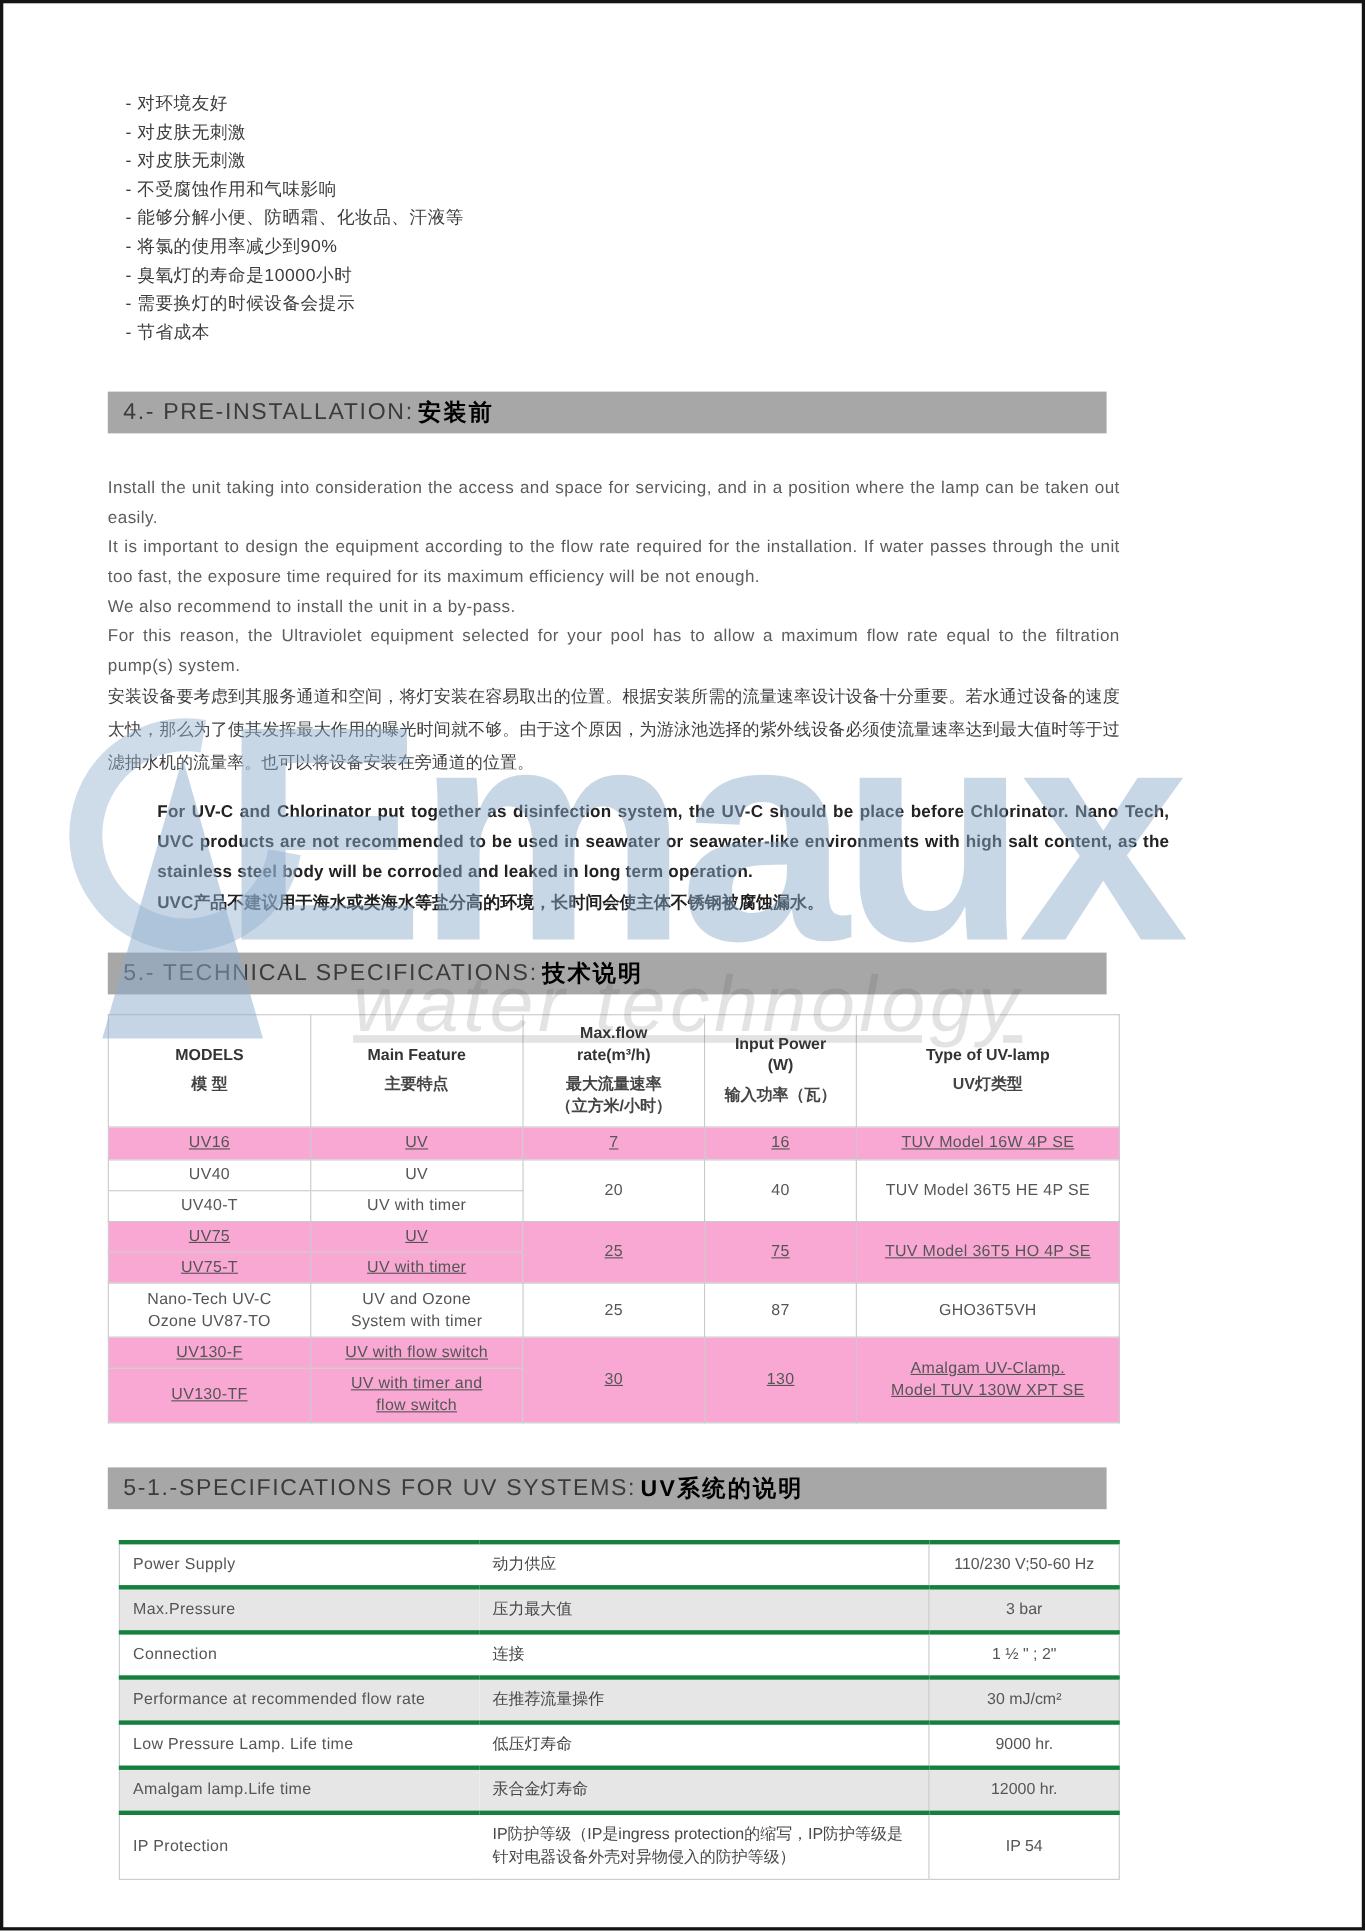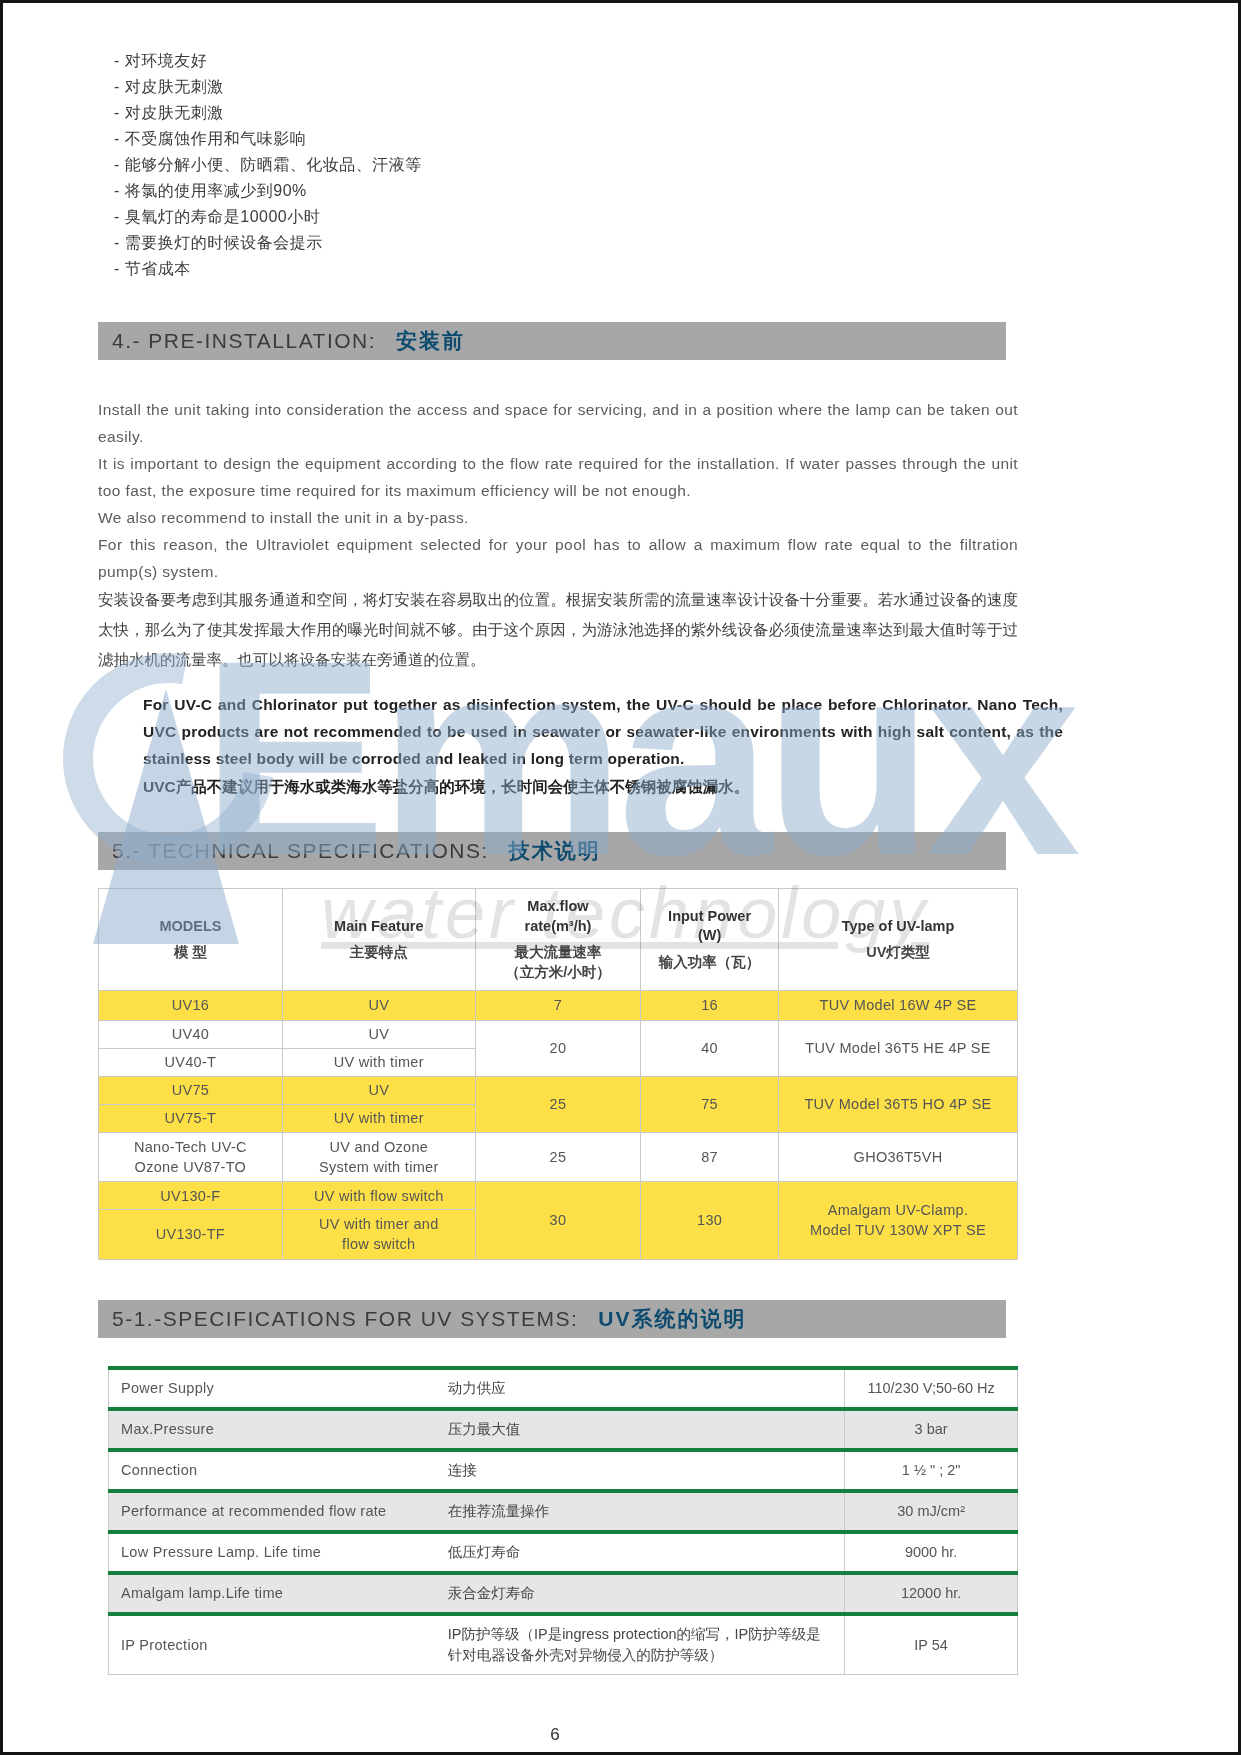--- a/index.html
+++ b/index.html
@@ -4,33 +4,33 @@
 <style>
   * { margin:0; padding:0; box-sizing:border-box; }
   body { background:#ffffff; font-family:"Liberation Sans", sans-serif; }
   .page {
     position:relative; width:1241px; height:1755px; background:#fff;
     border:3px solid #141414; overflow:hidden;
   }
   .content { position:relative; padding:0 226px 0 95px; z-index:1; }
 
   
-  .bullets { margin-top:45px; padding-left:16px; }
+  .bullets { margin-top:79px; padding-left:16px; }
   .bullets li {
     list-style:none; font-size:16px; line-height:26px; color:#3c3c3c;
     letter-spacing:0.5px;
   }
 
   
   .section-bar {
     margin-top:40px; width:908px; height:38px; background:#a7a7a7;
     display:flex; align-items:center; padding-left:14px;
   }
   .section-bar .en { font-size:21px; color:#3b3b3b; letter-spacing:1.5px; }
-  .section-bar .zh { font-size:21px; color:#0c4a6e; font-weight:bold; margin-left:20px; letter-spacing:2px; }
+  .section-bar .zh { font-size:21px; color:#000000; font-weight:bold; margin-left:4px; letter-spacing:2px; }
 
   
   .paras { margin-top:36px; width:920px; }
   .paras p.en {
     font-size:15.5px; line-height:27px; color:#5c5c5c; text-align:justify;
     letter-spacing:0.4px;
   }
   .paras p.zh {
     font-size:15.5px; line-height:30px; color:#3f3f3f; text-align:justify;
   }
@@ -46,21 +46,21 @@
 
   
   .t1 { margin-top:18px; width:920px; border-collapse:collapse; font-size:14.5px; color:#555; }
   .t1 th, .t1 td {
     border:1px solid #c9c9c9; text-align:center; vertical-align:middle; padding:4px 6px;
   }
   .t1 thead th { background:#fff; padding:8px 4px; }
   .th-en { font-weight:bold; color:#333; white-space:pre-line; line-height:1.35; }
   .th-zh { color:#444; margin-top:7px; white-space:pre-line; line-height:1.35; }
   .t1 tbody td { height:28px; letter-spacing:0.3px; }
-  .t1 tr.shade td { background:#fde047; }
+  .t1 tr.shade td { background:#f9a8d4;text-decoration:underline; }
   .preline { white-space:pre-line; line-height:1.4; }
 
   
   .t2 {
     margin-top:28px; margin-left:10px; width:910px; border-collapse:collapse;
     font-size:14.5px; color:#555; border:1px solid #c9c9c9;
   }
   .t2 td { border-top:4px solid #15803d; border-bottom:1px solid #c9c9c9; padding:8px 12px; vertical-align:middle; }
   .t2 td.en { width:36%; text-align:left; letter-spacing:0.3px; }
   .t2 td.zh { width:45%; text-align:left; color:#474747; line-height:1.45; }

